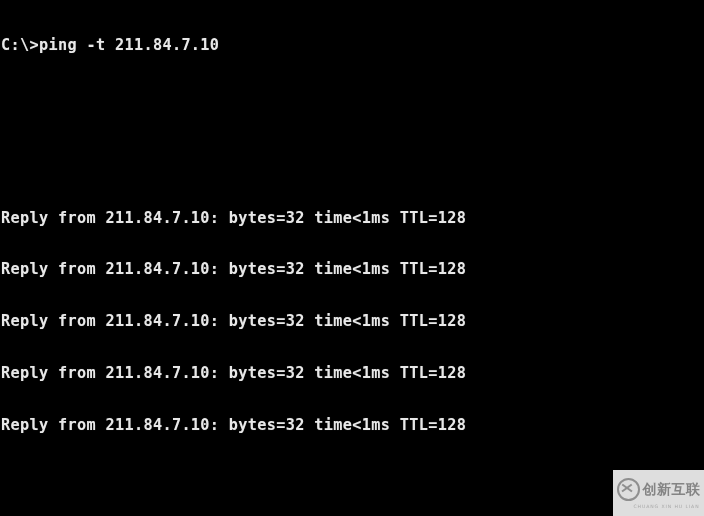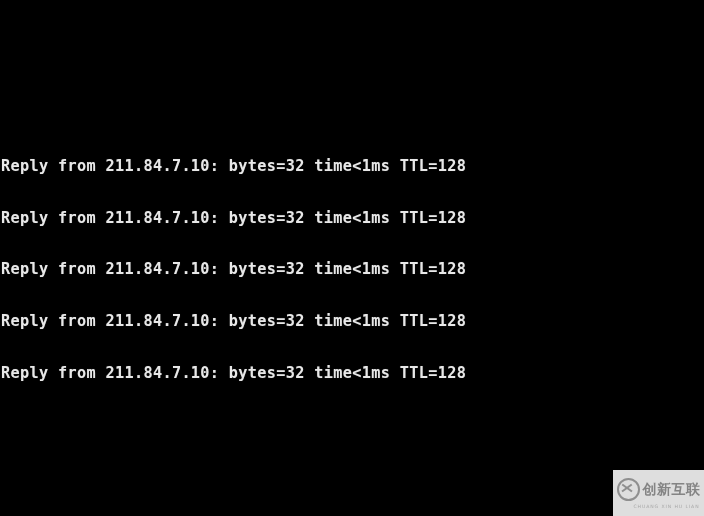--- a/index.html
+++ b/index.html
@@ -94,20 +94,21 @@
     color: #b4b4b4;
     letter-spacing: 0.9px;
     margin-top: 3px;
     margin-left: 16px;
   }
 </style>
 </head>
 <body>
 
 <div id="console">
+  <div class="line">C:\&gt;ping -t 211.84.7.10</div>
   <div class="line blank"></div>
   <div class="line blank"></div>
 
   <div class="line">Reply from 211.84.7.10: bytes=32 time&lt;1ms TTL=128</div>
   <div class="line">Reply from 211.84.7.10: bytes=32 time&lt;1ms TTL=128</div>
   <div class="line">Reply from 211.84.7.10: bytes=32 time&lt;1ms TTL=128</div>
   <div class="line">Reply from 211.84.7.10: bytes=32 time&lt;1ms TTL=128</div>
   <div class="line">Reply from 211.84.7.10: bytes=32 time&lt;1ms TTL=128</div>
   
   

